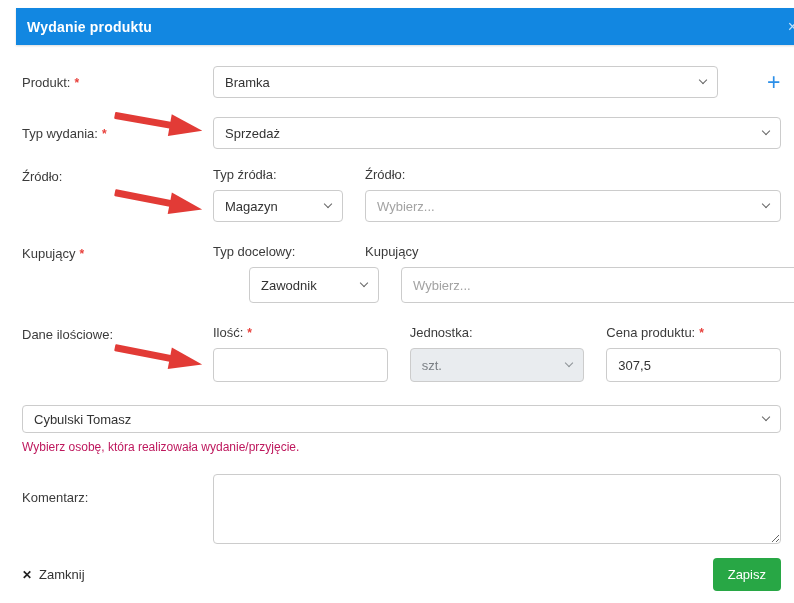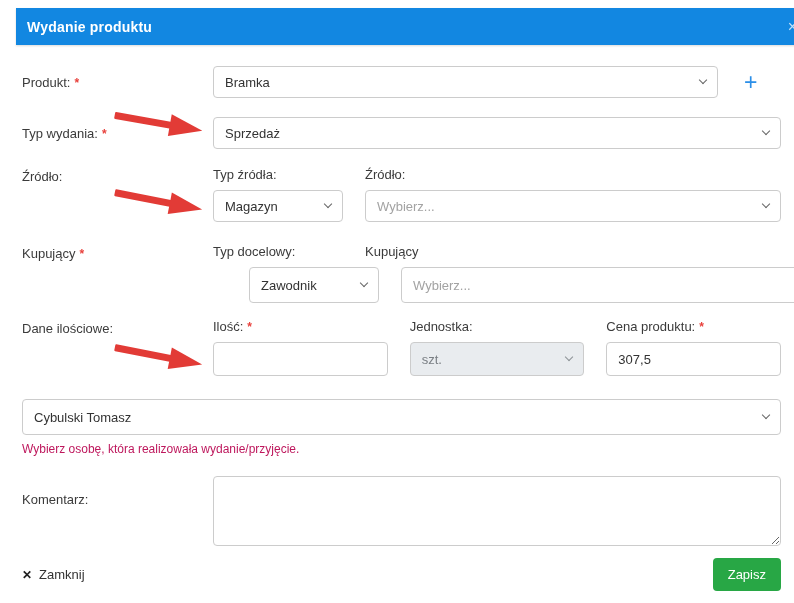--- a/index.html
+++ b/index.html
@@ -32,38 +32,38 @@
   .chev { display:inline-block; width:6px; height:6px;
           border-right:1.4px solid #666; border-bottom:1.4px solid #666;
           transform:rotate(45deg); margin-top:-4px; flex:0 0 auto; }
   .placeholder { color:#a3a3a3; }
   input.field { outline:none; }
   input.field::placeholder { color:#a3a3a3; }
   .disabled { background:#e9ecef; color:#7a7f84; }
   .disabled .chev { border-color:#8d9296; }
 
   .r1 { margin-top:21px; }
-  .r1 .row-fields { display:flex; align-items:center; }
+  .r1 .row-fields { display:flex; align-items:center;gap:23px; }
   .r1 .select { width:505px; flex:0 0 505px; }
   .plus { color:#2b8fe8; font-size:23px; font-weight:400; line-height:1;
           margin-left:26px; cursor:pointer; }
 
   .r2 { margin-top:19px; }
   .r3 { margin-top:18px; }
   .r4 { margin-top:22px; }
-  .r5 { margin-top:16px; }
+  .r5 { margin-top:22px; }
   .cols { display:flex; gap:22px; }
   .col-small { flex:0 0 130px; }
   .col-wide { flex:1; min-width:0; }
   .col-third { flex:1; min-width:0; }
   .h36 .field { height:36px;margin-left:36px; }
   .h34 .field { height:34px; }
 
   .r6 { margin-top:23px; }
-  .r6 .field { height:36px; }
+  .r6 .field { height:28px; }
   .helper { font-size:12px; color:#be185d; margin-top:7px; }
 
   .r7 { margin-top:20px; }
   .r7 .row-label { padding-top:16px; }
   textarea.field { height:70px; resize:both; padding-top:8px; display:block;
                    font-family:"Liberation Sans", sans-serif; outline:none; }
 
   
   .footer { position:absolute; left:22px; right:13px; top:558px;
             display:flex; align-items:center; }

